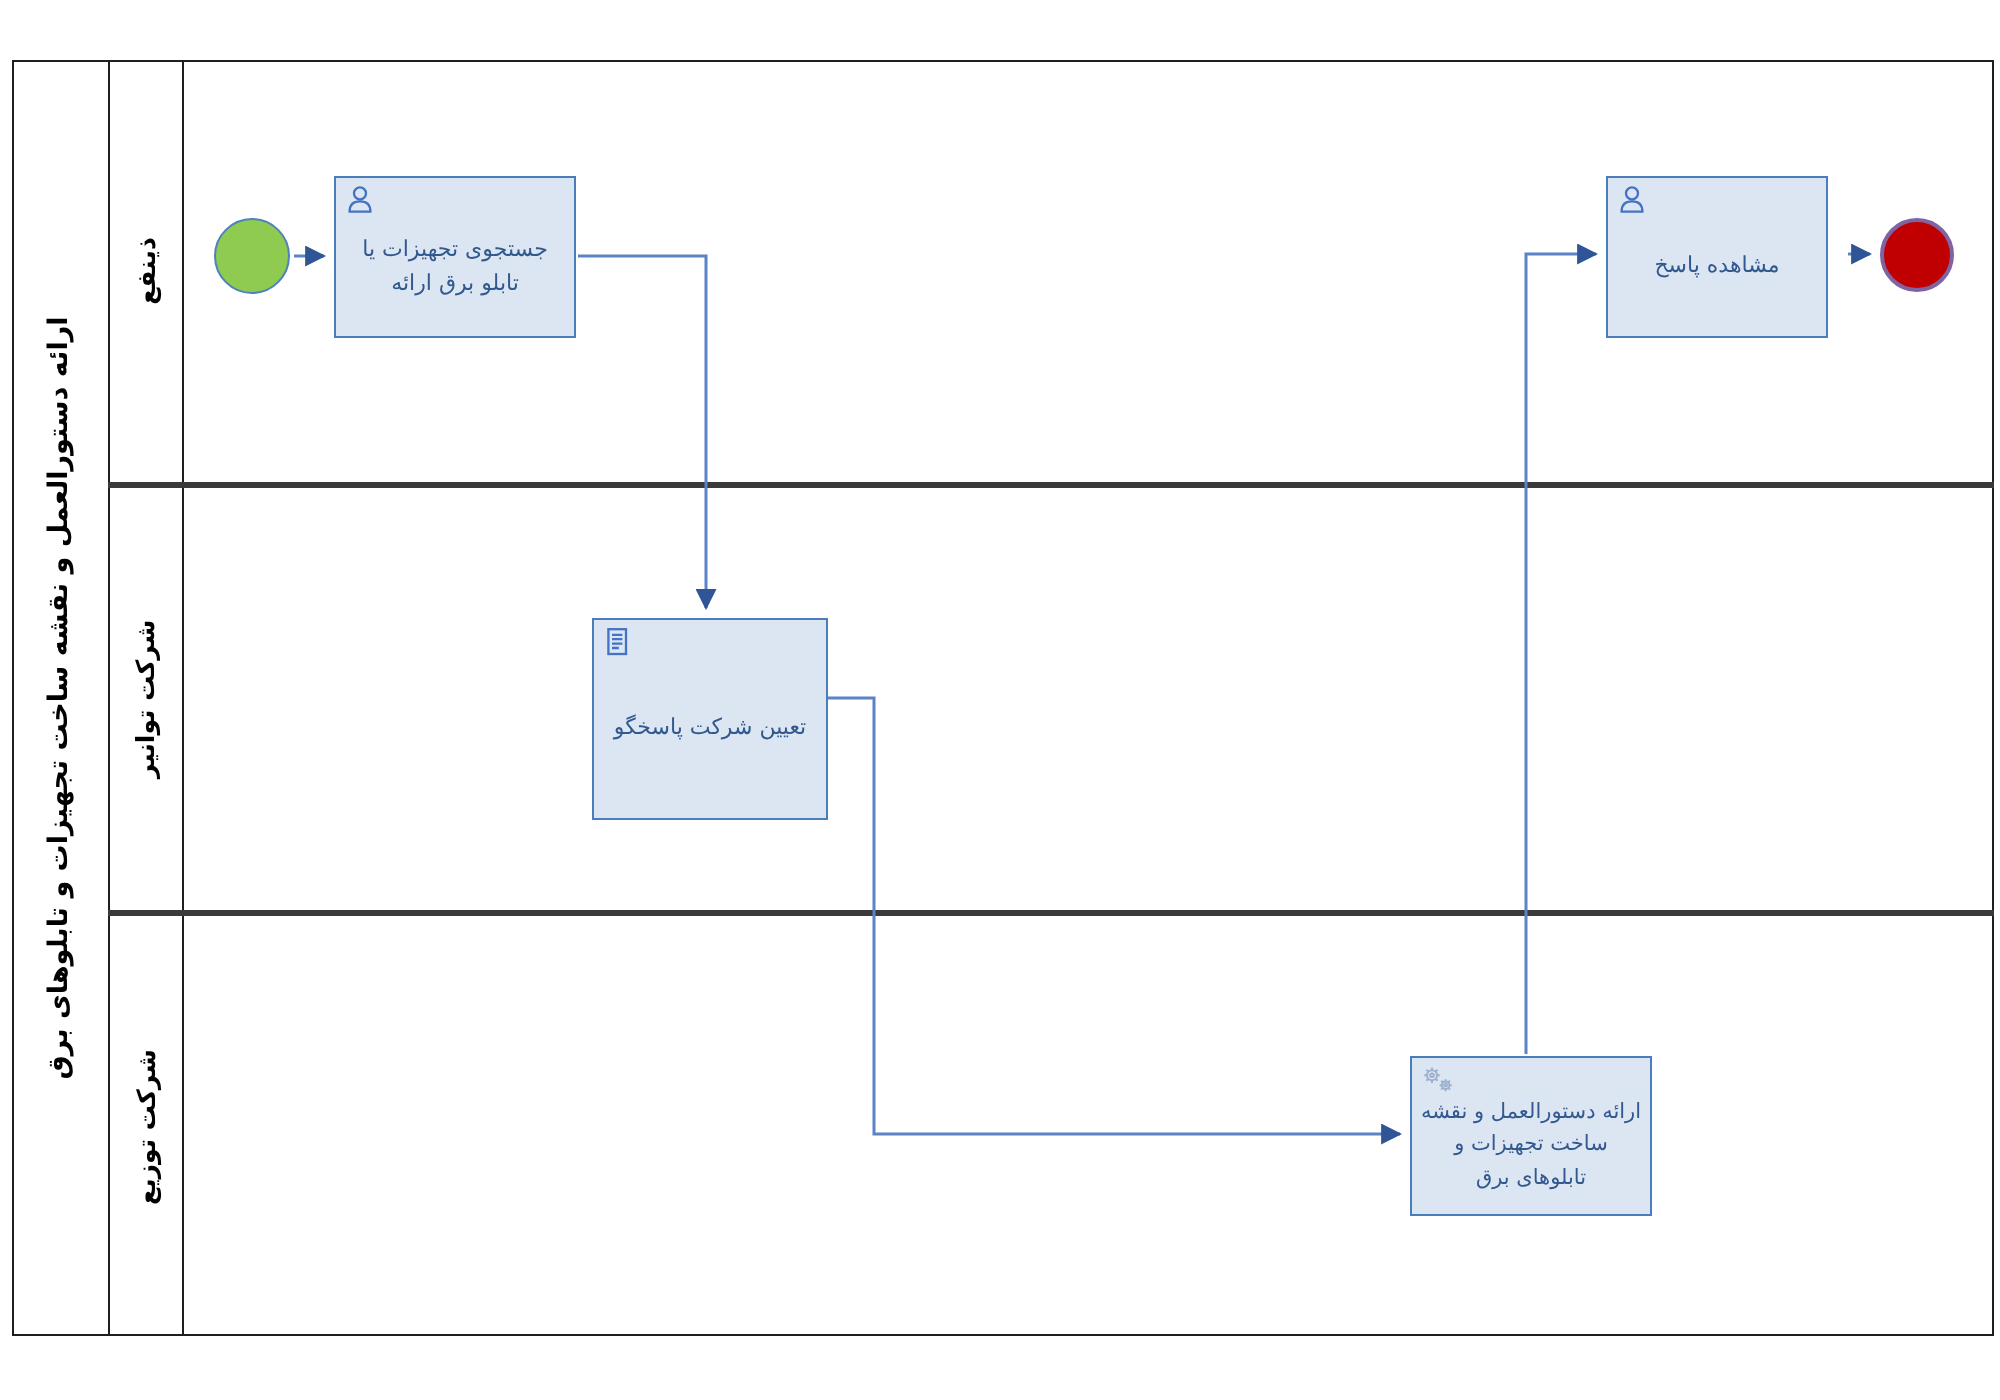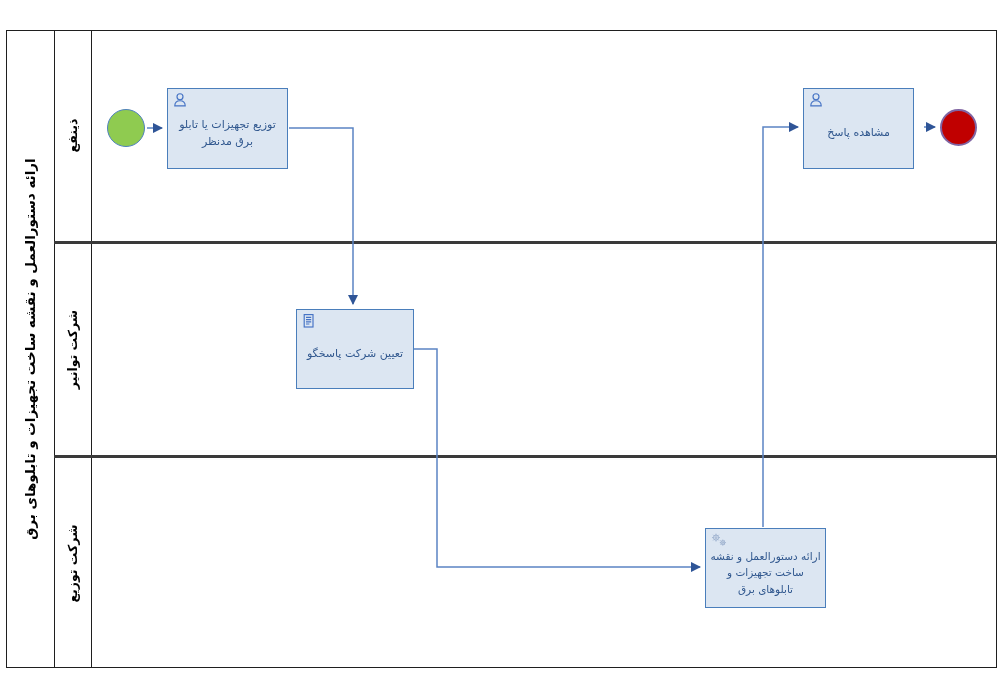--- a/index.html
+++ b/index.html
@@ -27,21 +27,21 @@
   .pool-title{font-size:13.5px;font-weight:bold;letter-spacing:.2px;}
   .lane-label{font-size:12.5px;font-weight:bold;}
 
   
   .task{position:absolute;background:#dce6f2;border:1.4px solid #4a7ebb;box-sizing:border-box;
         color:#31588f;font-size:11px;line-height:1.55;text-align:center;direction:rtl;
         display:flex;align-items:center;justify-content:center;padding:13px 4px 4px;}
   .task .task-label{width:100%;}
   .task .corner-icon{position:absolute;top:3px;left:4px;}
   .t1{left:167px;top:88px;width:121px;height:81px;}
-  .t2{left:296px;top:309px;width:118px;height:80px;}
+  .t2{left:296px;top:309px;width:118px;height:101px;}
   .t3{left:705px;top:528px;width:121px;height:80px;font-size:10.5px;}
   .t4{left:803px;top:88px;width:111px;height:81px;}
 
   
   .event{position:absolute;border-radius:50%;box-sizing:border-box;}
   .event.start{left:107px;top:109px;width:38px;height:38px;background:#8fcb50;border:1.8px solid #4f81bd;}
   .event.end{left:940px;top:109px;width:37px;height:37px;background:#c00000;border:2px solid #8064a2;}
 
   
   svg.flows{position:absolute;left:0;top:0;width:1000px;height:700px;pointer-events:none;}
@@ -90,21 +90,21 @@
 
   <div class="event start"></div>
 
   <div class="task t1">
     <span class="corner-icon">
       <svg width="16" height="16" viewBox="0 0 16 16">
         <circle class="icon-stroke" cx="8" cy="4.7" r="3"></circle>
         <path class="icon-stroke" d="M2.8 13.8 C2.8 9.7 5 8.7 8 8.7 C11 8.7 13.2 9.7 13.2 13.8 Z"></path>
       </svg>
     </span>
-    <div class="task-label">توزیع تجهیزات یا تابلو برق مدنظر</div>
+    <div class="task-label">جستجوی تجهیزات یا تابلو برق ارائه</div>
   </div>
 
   <div class="task t2">
     <span class="corner-icon">
       <svg width="15" height="16" viewBox="0 0 15 16">
         <rect class="icon-stroke" x="3.2" y="1.6" width="8.8" height="12.4"></rect>
         <path class="icon-stroke" d="M5 4.4 H10.2 M5 6.6 H10.2 M5 8.8 H10.2 M5 11 H8.4"></path>
       </svg>
     </span>
     <div class="task-label">تعیین شرکت پاسخگو</div>

